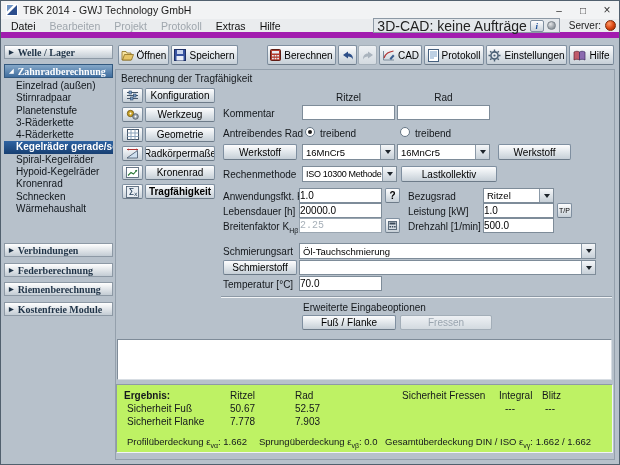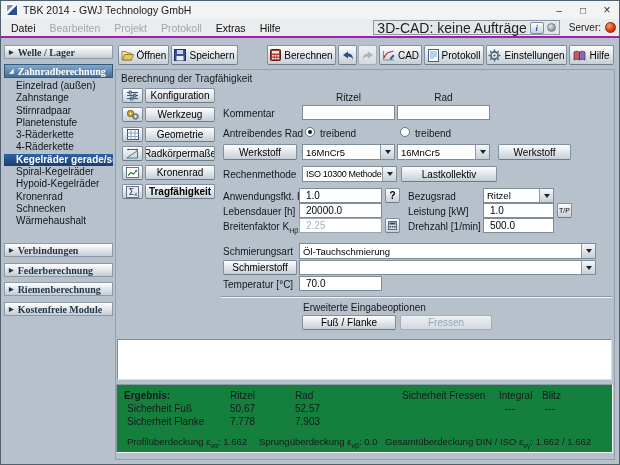--- a/index.html
+++ b/index.html
@@ -7,21 +7,21 @@
   body { font-family:"Liberation Sans", sans-serif; }
   .window { position:relative; width:620px; height:465px; background:#b7c1cb; border:1px solid #51606e; overflow:hidden; }
 
   
   .titlebar { left:0; top:0; width:100%; height:18px; background:#f2f3f4; display:flex; align-items:center; padding-left:5px; gap:5px; position:absolute; }
   .title-text { font-size:10.5px; color:#1a1a1a; }
   .win-controls { margin-left:auto; display:flex; height:100%; }
   .win-btn { width:24px; display:flex; align-items:center; justify-content:center; font-size:10px; color:#333; }
 
   
-  .menubar { left:0; top:18px; width:100%; height:19px; background:#eaecee; border-bottom:2px solid #a21caf; display:flex; align-items:center; padding:0 3px; position:absolute; }
+  .menubar { left:0; top:18px; width:100%; height:19px; background:#eaecee; border-bottom:6px solid #a21caf; display:flex; align-items:center; padding:0 3px; position:absolute; }
   .menu-item { font-size:10.5px; padding:2px 7px; color:#111; }
   .menu-item.disabled { color:#9fa6ad; }
   .cad-box { margin-left:auto; display:flex; align-items:center; gap:3px; border:1px solid #8d99a5; background:#e3e7eb; height:15px; padding:0 3px; }
   .cad-text { font-size:14px; color:#222; }
   .info-btn { width:14px; height:12px; background:linear-gradient(#fdfdfe,#c9d2da); border:1px solid #7f8fa0; border-radius:2px; font:italic bold 9px "Liberation Serif", serif; color:#1d4f99; display:flex; align-items:center; justify-content:center; }
   .dot { border-radius:50%; }
   .dot-gray { width:9px; height:9px; background:radial-gradient(circle at 35% 30%, #e4e6e8, #8f979e 70%); border:1px solid #7a828a; }
   .dot-red { width:11px; height:11px; background:radial-gradient(circle at 35% 30%, #ff9a66, #d84310 55%, #8e2a06); border:1px solid #7c2a08; }
   .server-label { font-size:10px; color:#222; margin:0 4px 0 9px; }
 
@@ -33,39 +33,39 @@
   .tree-item { height:12.3px; line-height:12.3px; padding-left:12px; font-size:10px; color:#10161c; white-space:nowrap; overflow:hidden; }
   .tree-item.selected { background:linear-gradient(#2e63a2,#173f72); color:#fff; font-weight:bold; }
 
   
   .btn { position:absolute; display:flex; align-items:center; justify-content:center; gap:3px; background:linear-gradient(#fdfdfe 0%, #e4e9ed 45%, #c6cfd7 100%); border:1px solid #7f8fa0; border-bottom-color:#6d7b89; border-radius:2px; font-size:10px; color:#000; overflow:hidden; }
   .btn.disabled { color:#9aa5af; border-color:#a3aeb8; background:linear-gradient(#eef1f4,#d3dae0); }
   .tbbtn { top:44px; height:20px; }
   .secbtn { height:15px; }
 
   
-  .field { position:absolute; background:#fff; border:1px solid #7e8c99; font-size:10px; padding:0 6px; font-family:inherit; color:#000; height:15px; }
+  .field { position:absolute; background:#fff; border:1px solid #7e8c99; font-size:10px; padding:0 0; font-family:inherit; color:#000; height:15px; }
   input.field { outline:none; }
-  input.dim { color:#a7b0b9; border-color:#9aa6b1; }
+  input.dim { color:#a7b0b9; border-color:#9aa6b1;font-family:Liberation Mono, monospace; }
   .dd { position:absolute; background:#fff; border:1px solid #7e8c99; display:flex; height:16px; }
   .dd .val { flex:1; font-size:9.5px; padding:2px 2px 0 3px; overflow:hidden; white-space:nowrap; }
   .dd .arrow-btn { width:14px; background:linear-gradient(#f5f7f9,#c7d0d8); border-left:1px solid #8b99a7; display:flex; align-items:center; justify-content:center; }
   .tri-down { width:0; height:0; border-left:3.5px solid transparent; border-right:3.5px solid transparent; border-top:4px solid #1d242b; }
   .radio { position:absolute; width:10px; height:10px; border-radius:50%; background:#fff; border:1px solid #667685; }
   .radio.checked::after { content:""; position:absolute; left:2px; top:2px; width:4px; height:4px; border-radius:50%; background:#1a1a1a; }
 
   .lbl { position:absolute; font-size:10px; color:#14181c; white-space:nowrap; }
   .hdrlbl { position:absolute; font-size:10px; color:#14181c; text-align:center; }
   sub { font-size:7px; }
 
   .groupbox { position:absolute; left:114px; top:68px; width:500px; height:391px; border:1px solid #94a0ac; }
   .groove { position:absolute; height:2px; border-top:1px solid #8d99a5; border-bottom:1px solid #f3f5f7; }
   .whitebox { position:absolute; left:116px; top:338px; width:495px; height:41px; background:#fff; border:1px solid; border-color:#7e8b98 #d7dde3 #d7dde3 #7e8b98; }
 
-  .results { position:absolute; left:115px; top:383px; width:497px; height:69px; background:#15803d; border:1px solid; border-color:#8e9aa6 #f2f4f6 #f2f4f6 #8e9aa6; }
+  .results { position:absolute; left:115px; top:383px; width:497px; height:69px; background:#bef264; border:1px solid; border-color:#8e9aa6 #f2f4f6 #f2f4f6 #8e9aa6; }
   .r { position:absolute; font-size:10px; color:#14181c; white-space:nowrap; }
   .r.bold { font-weight:bold; }
   .r.small { font-size:9.5px; }
 </style>
 </head>
 <body>
 
 <div class="window">
 
   <div class="titlebar">
@@ -101,21 +101,20 @@
   <div class="tree-header" style="top:44px;">
     <span class="glyph">▶</span>
     <span>Welle / Lager</span>
   </div>
   <div class="tree-header open" style="top:63px;">
     <span class="glyph">◢</span>
     <span>Zahnradberechnung</span>
   </div>
   <div class="tree-items">
     <div class="tree-item">Einzelrad (außen)</div>
-    <div class="tree-item">Zahnstange</div>
     <div class="tree-item">Stirnradpaar</div>
     <div class="tree-item">Planetenstufe</div>
     <div class="tree-item">3-Räderkette</div>
     <div class="tree-item">4-Räderkette</div>
     <div class="tree-item selected">Kegelräder gerade/schräg</div>
     <div class="tree-item">Spiral-Kegelräder</div>
     <div class="tree-item">Hypoid-Kegelräder</div>
     <div class="tree-item">Kronenrad</div>
     <div class="tree-item">Schnecken</div>
     <div class="tree-item">Wärmehaushalt</div>

